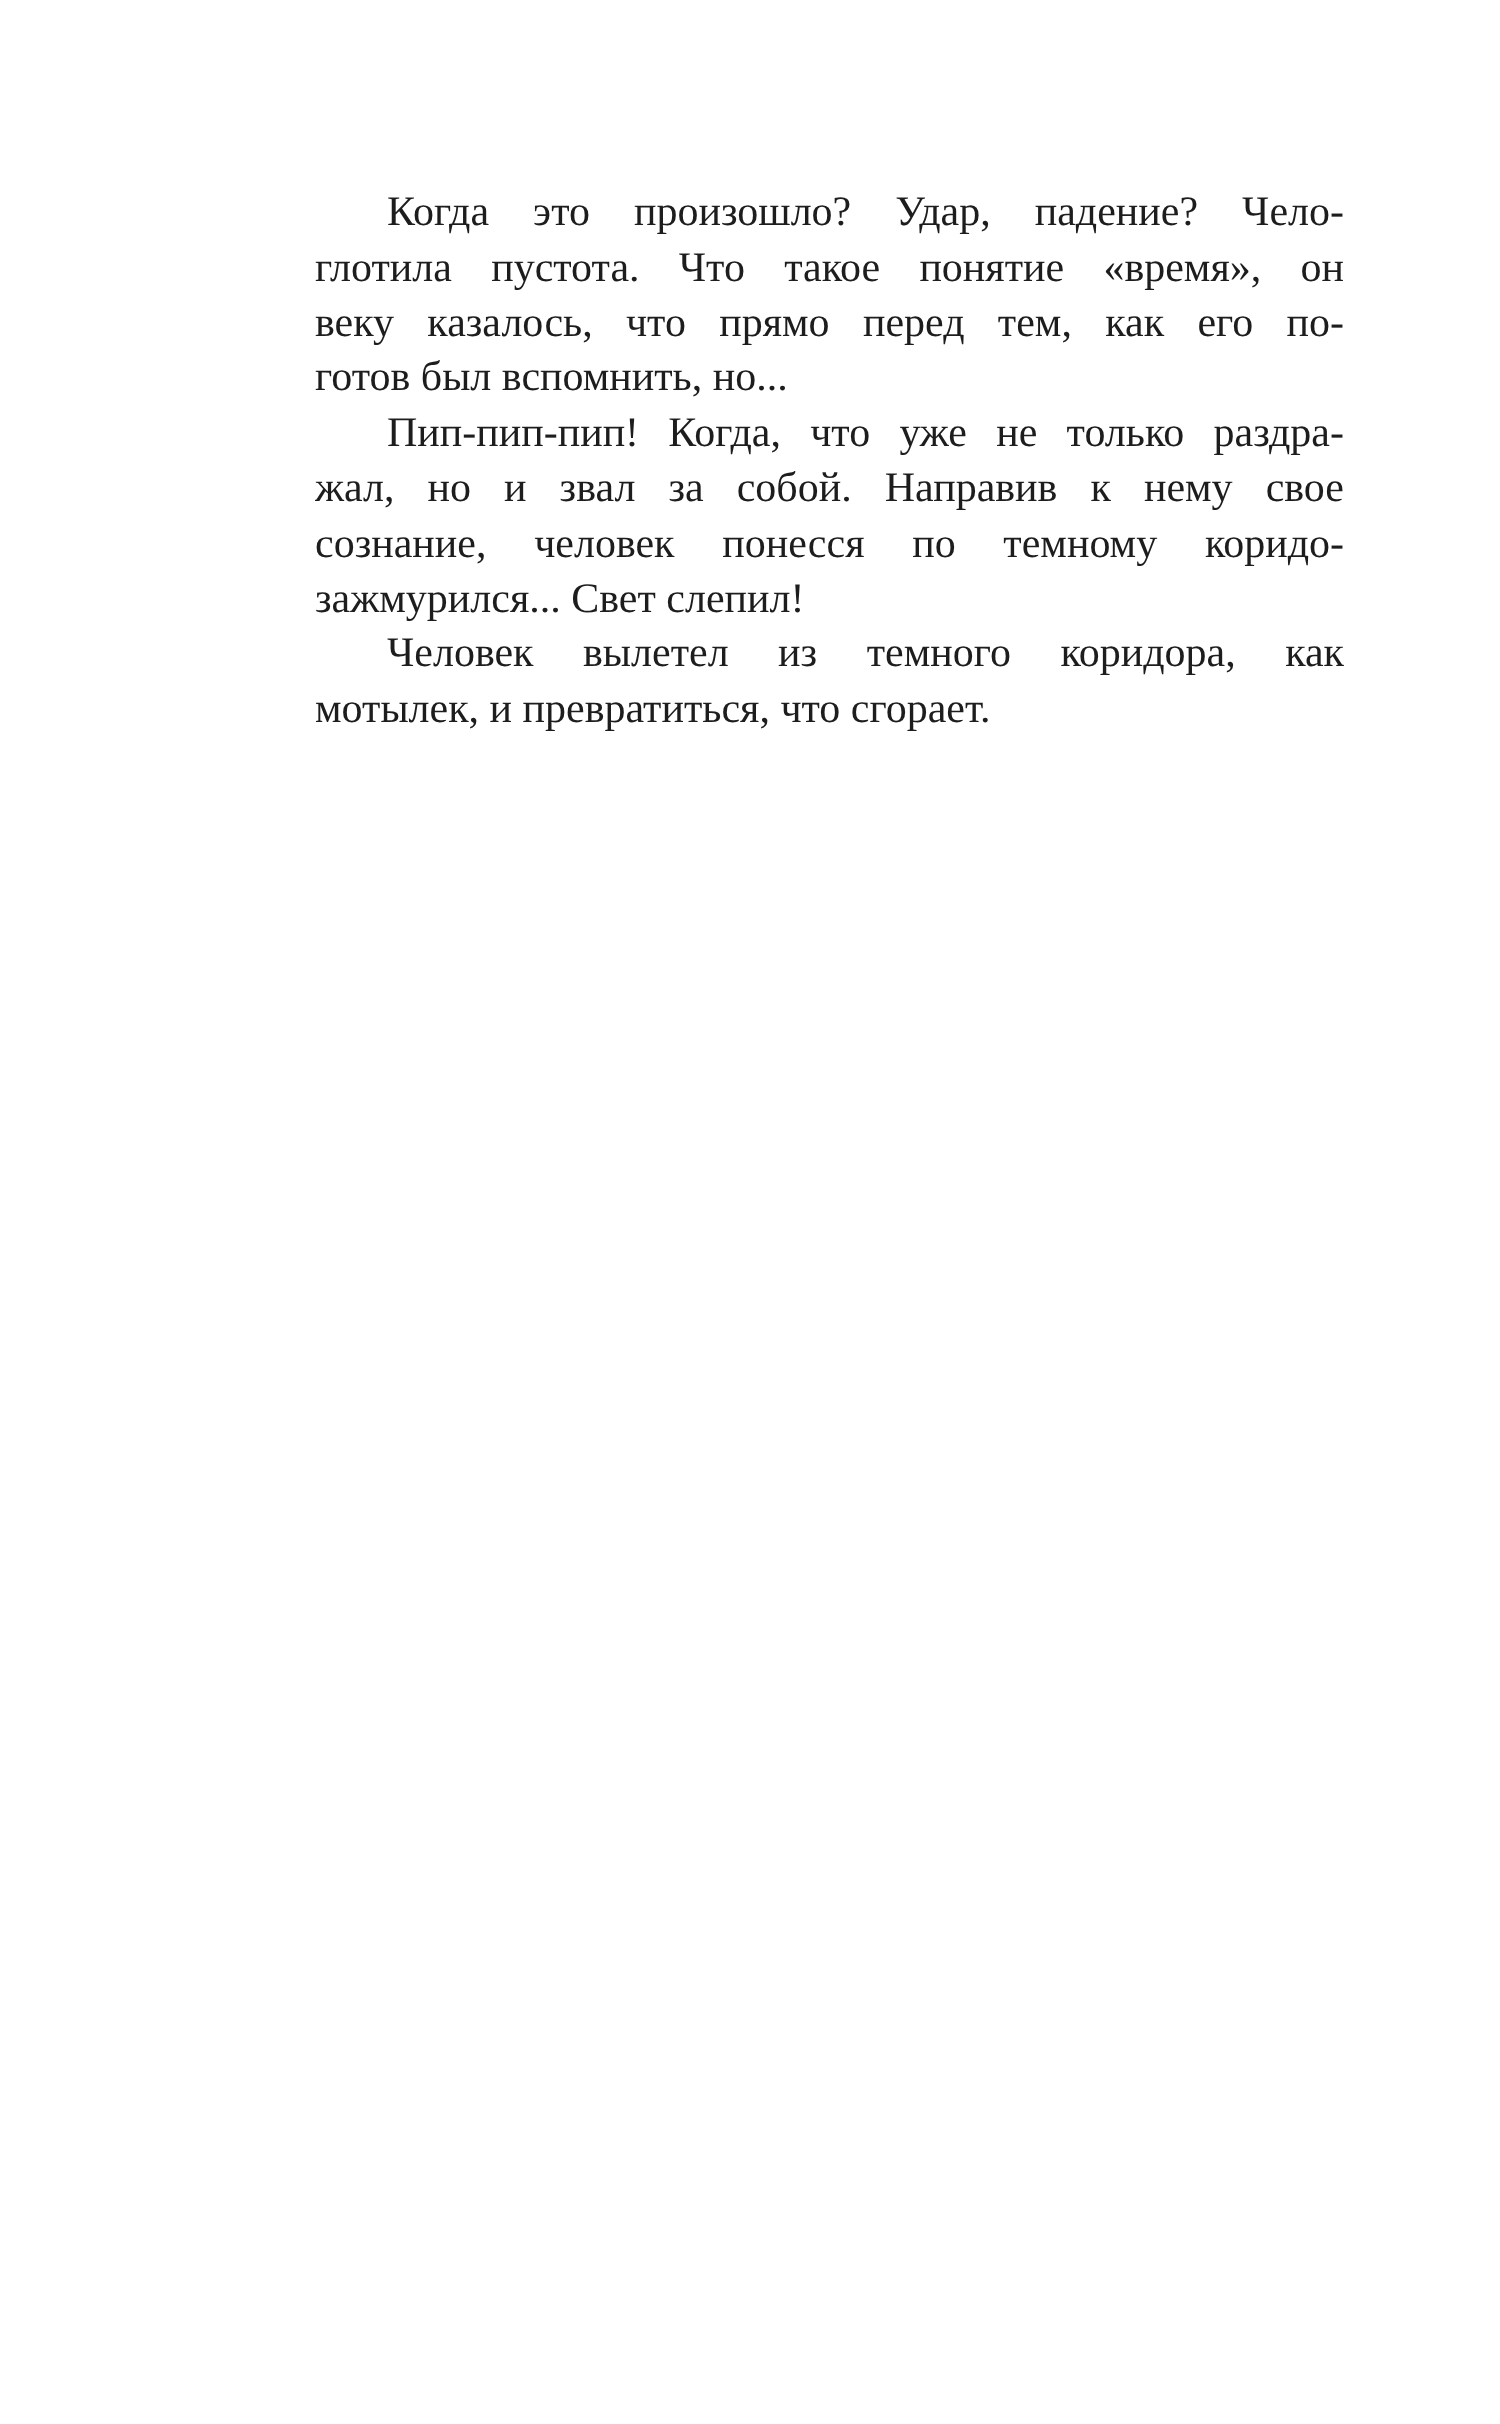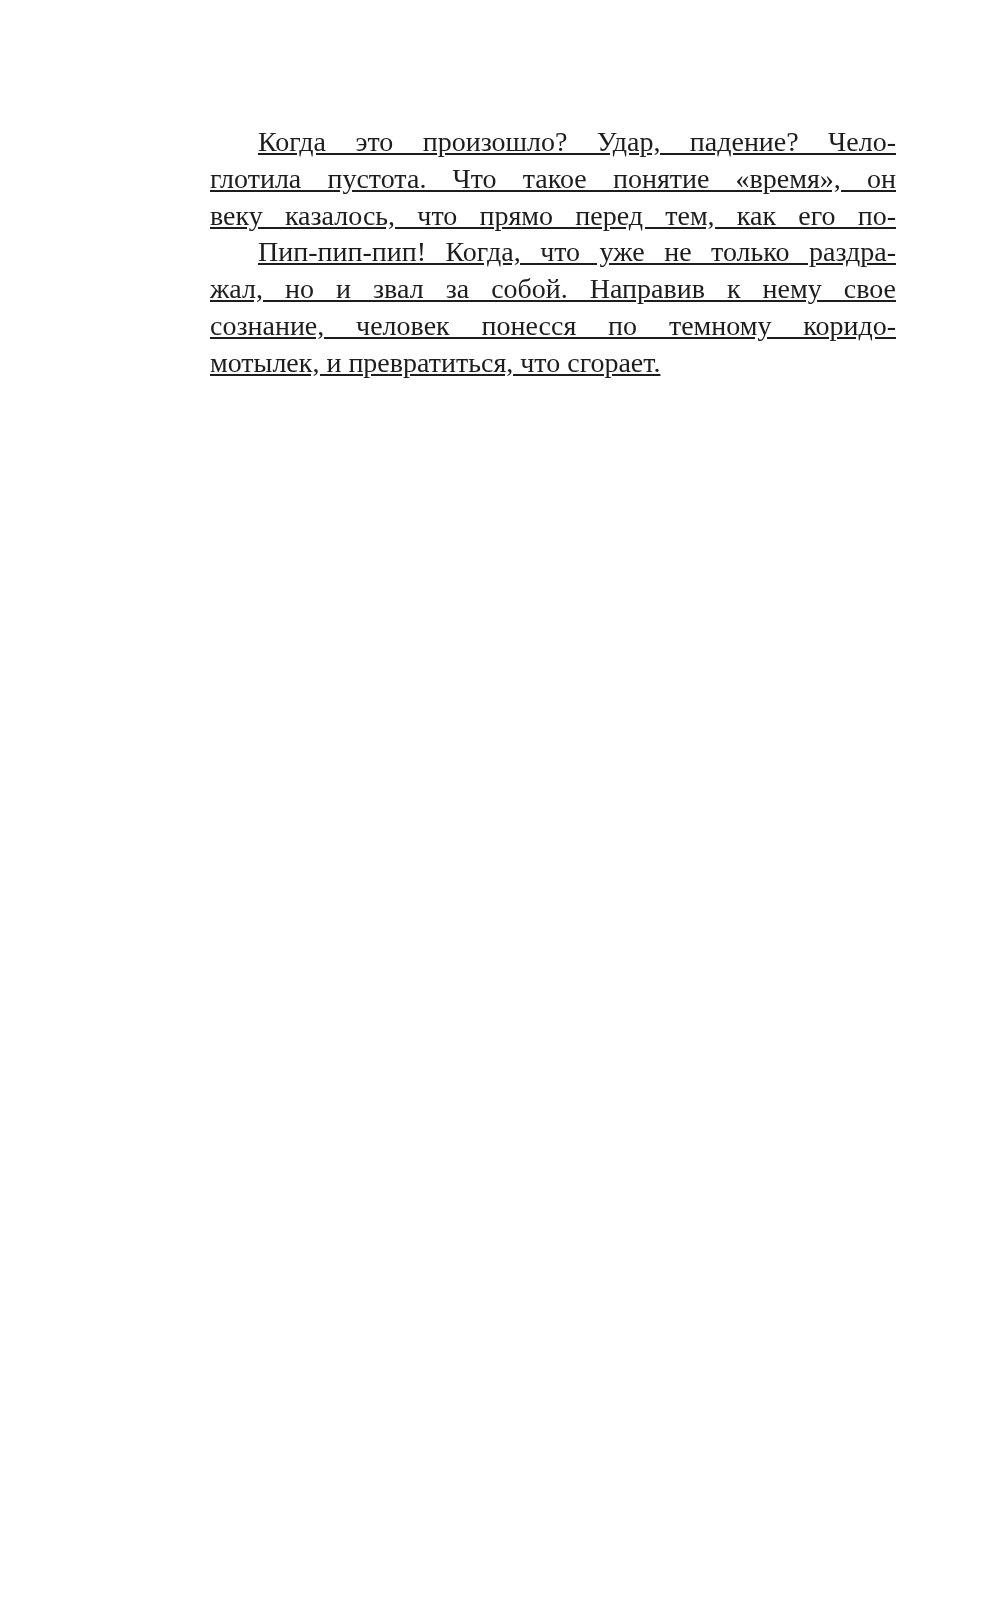--- a/index.html
+++ b/index.html
@@ -15,21 +15,20 @@
   }
   .page {
     position: absolute;
     left: 210px;
     top: 124px;
     width: 686px;
     font-family: "Liberation Serif", "DejaVu Serif", serif;
     font-size: 28px;
     line-height: 36.8px;
     color: #1d1d1d;
-    text-decoration: underline;
   }
   .para { margin: 0; padding: 0; }
   .line {
     height: 36.8px;
     overflow: hidden;
     text-align: justify;
     text-align-last: justify;
     white-space: normal;
   }
   .line.first { text-indent: 48px; }
@@ -40,28 +39,31 @@
 </style>
 </head>
 <body>
 
 <div class="page">
 
   <div class="para">
     <div class="line first">Когда это произошло? Удар, падение? Чело-</div>
     <div class="line">глотила пустота. Что такое понятие «время», он</div>
     <div class="line">веку казалось, что прямо перед тем, как его по-</div>
+    <div class="line last">готов был вспомнить, но...</div>
   </div>
 
   <div class="para">
     <div class="line first">Пип-пип-пип! Когда, что уже не только раздра-</div>
     <div class="line">жал, но и звал за собой. Направив к нему свое</div>
     <div class="line">сознание, человек понесся по темному коридо-</div>
+    <div class="line last">зажмурился... Свет слепил!</div>
   </div>
 
   <div class="para">
+    <div class="line first">Человек вылетел из темного коридора, как</div>
     <div class="line last">мотылек, и превратиться, что сгорает.</div>
   </div>
 
   <div class="para">
   </div>
 
 </div>
 
 </body></html>

